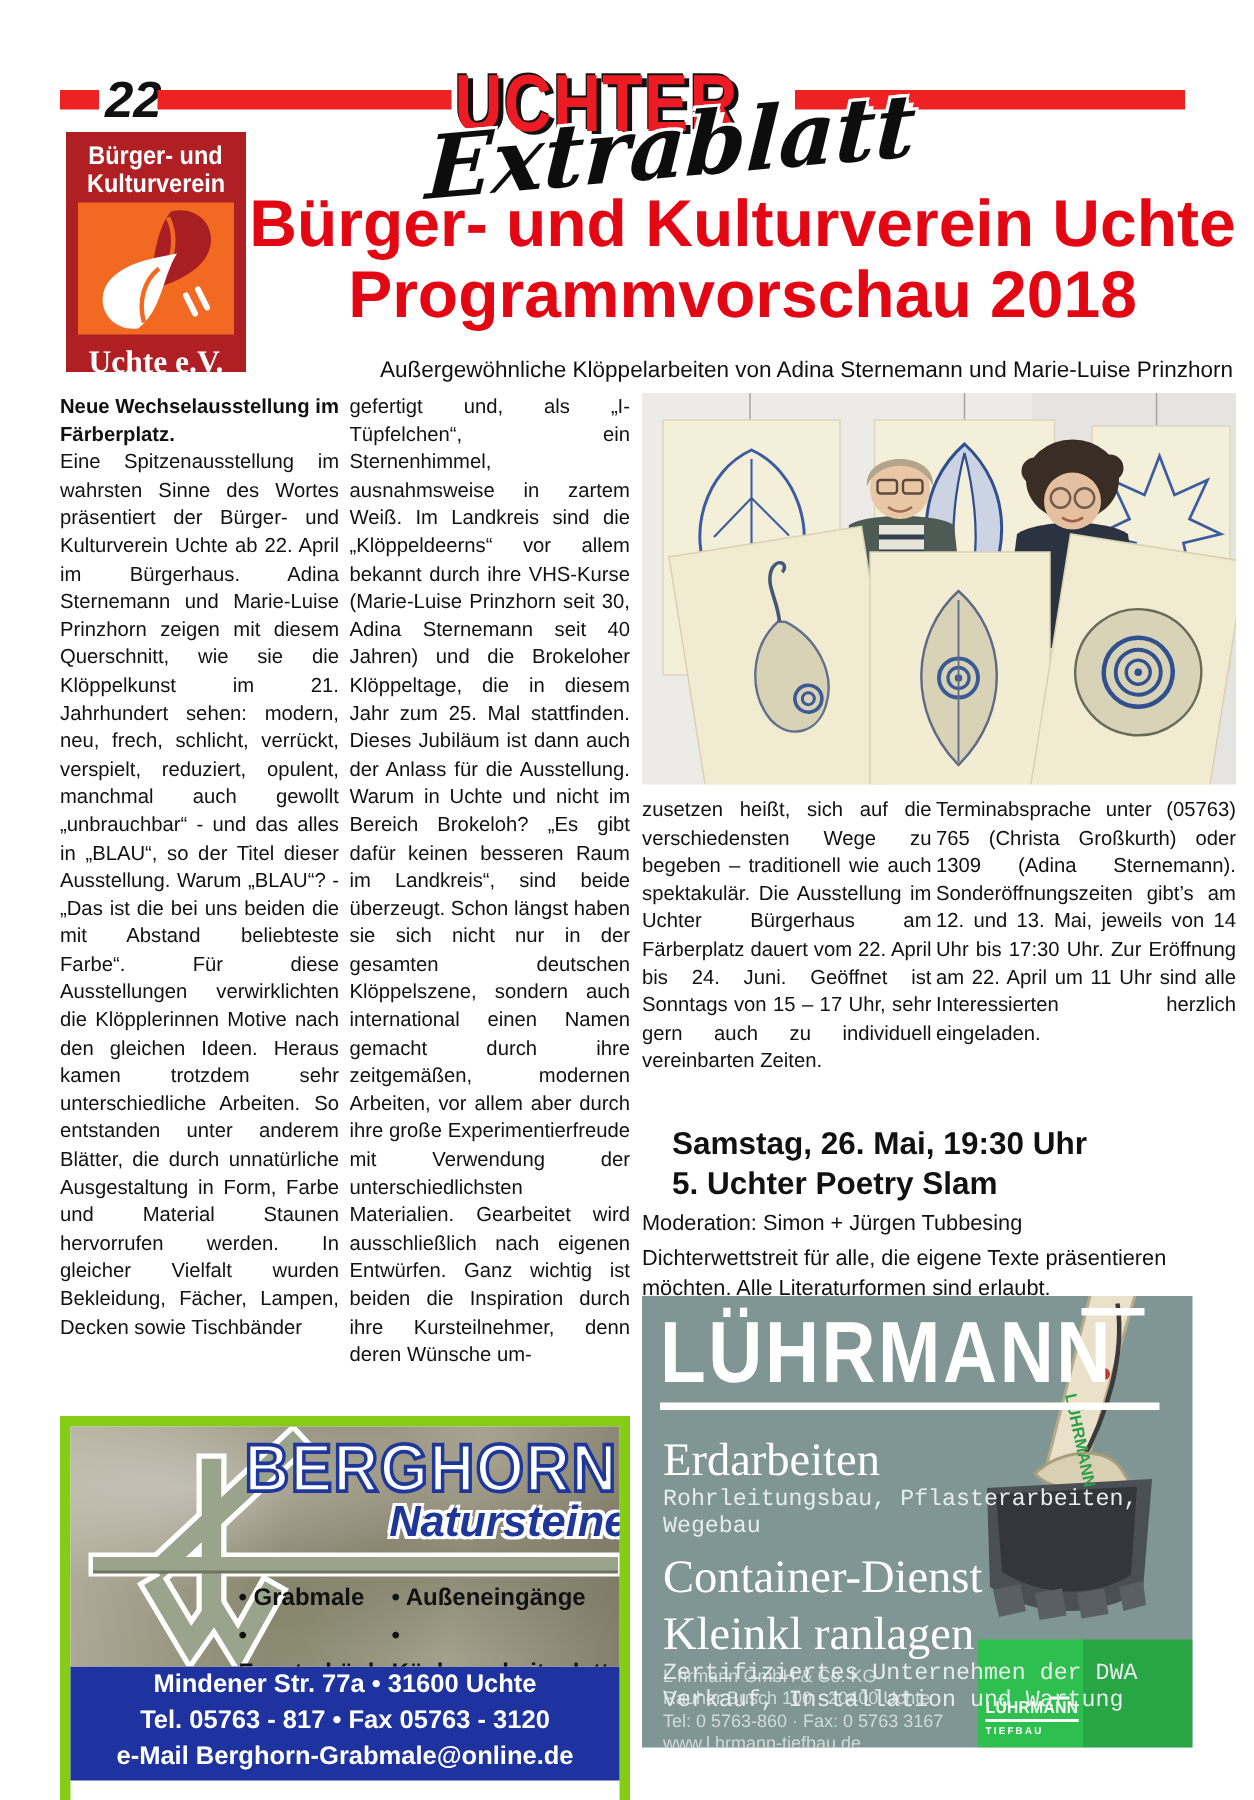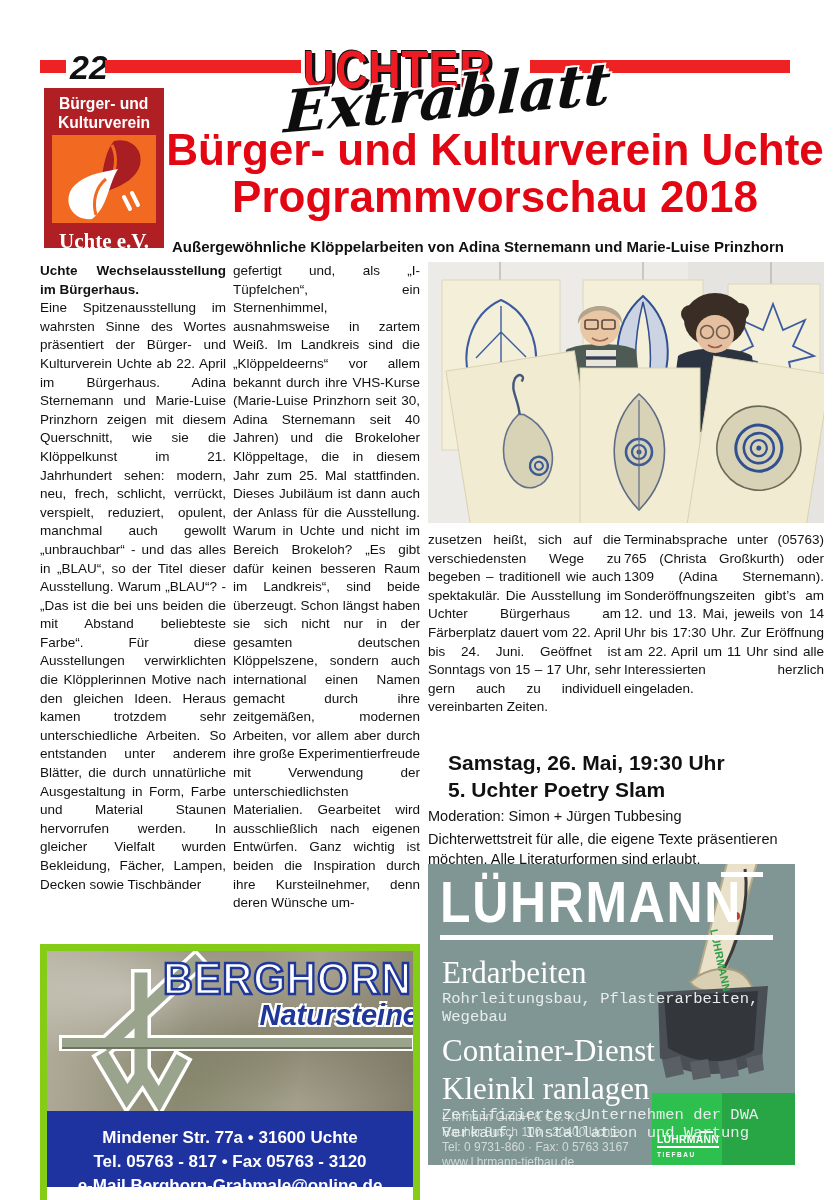--- a/index.html
+++ b/index.html
@@ -21,21 +21,21 @@
   .club-logo .l1,.club-logo .l2{color:#fff;font-weight:bold;font-size:17px;line-height:19px;
         transform:scaleX(.92);white-space:nowrap;}
   .club-logo .l1{margin-top:6px;}
   .club-orange{width:104px;height:88px;background:#f26a21;margin-top:3px;}
   .club-footer{color:#fff;font-family:"Liberation Serif",serif;font-weight:bold;font-size:21px;margin-top:6px;}
   
   .heading{position:absolute;left:165px;top:126px;width:660px;text-align:center;color:#e30613;
         font-weight:bold;font-size:44px;line-height:47px;}
   .ev1-head{position:absolute;left:172px;top:212px;width:650px;display:flex;gap:28px;
         font-size:21px;font-weight:bold;color:#111;white-space:nowrap;}
-  .ev1-sub{position:absolute;left:172px;top:238px;width:650px;font-size:15px;font-weight:bold;color:#111;}
+  .ev1-sub{position:absolute;left:172px;top:238px;width:650px;font-size:15px;font-weight:normal;color:#111;text-align:right;}
   
   .bodycol{position:absolute;font-size:13.5px;line-height:18.6px;text-align:justify;
         hyphens:auto;-webkit-hyphens:auto;color:#111;}
   .lead{font-weight:bold;}
   #col1{left:40px;top:262px;width:186px;height:682px;overflow:hidden;}
   #col2{left:233px;top:262px;width:187px;height:682px;overflow:hidden;}
   #col3{left:428px;top:531px;width:193px;height:218px;overflow:hidden;}
   #col4{left:624px;top:531px;width:200px;height:218px;overflow:hidden;}
   
   .photo{position:absolute;left:428px;top:262px;width:396px;height:261px;overflow:hidden;background:#ecebe8;}
@@ -52,21 +52,21 @@
       linear-gradient(100deg,#b3ae9c,#928e7a 40%,#a8a390 70%,#847f6c);}
   .bh-brand{position:absolute;left:116px;top:2px;font-size:45px;font-weight:bold;color:#fff;
       letter-spacing:1px;-webkit-text-stroke:2.5px #1e3799;white-space:nowrap;transform:scaleX(.92);transform-origin:left top;}
   .bh-sub{position:absolute;left:150px;top:48px;width:222px;text-align:right;font-size:29px;font-weight:bold;
       font-style:italic;color:#1e3799;white-space:nowrap;
       text-shadow:2px 2px 0 #fff,-2px -2px 0 #fff,2px -2px 0 #fff,-2px 2px 0 #fff;}
   .bh-bullets{position:absolute;left:112px;top:102px;display:grid;grid-template-columns:100px auto;
       column-gap:2px;font-size:16px;font-weight:bold;color:#111;line-height:25px;}
   .bh-bullets span::before{content:"• ";}
   .bh-blue{width:100%;height:76px;background:#1e32a0;color:#fff;font-weight:bold;font-size:17px;
-      line-height:24px;text-align:center;padding-top:15px;box-sizing:border-box;}
+      line-height:24px;text-align:center;padding-top:0;box-sizing:border-box;}
   .anchor-svg{position:absolute;left:0;top:0;}
   
   .luehrmann{position:absolute;left:428px;top:864px;width:367px;height:301px;background:#7f9694;overflow:hidden;}
   .lm-logo{position:relative;padding:8px 0 0 12px;width:340px;}
   .lm-word{font-size:58px;font-weight:bold;color:#fff;letter-spacing:2px;white-space:nowrap;
       transform:scaleX(.86);transform-origin:left top;line-height:60px;}
   .lm-underline{width:333px;height:5px;background:#fff;margin-top:3px;}
   .lm-overline{position:absolute;top:8px;left:293px;width:42px;height:5px;background:#fff;}
   .lm-txt{position:relative;z-index:1;padding-left:14px;color:#fff;margin-top:16px;}
   .lm-serif{font-family:"Liberation Serif",serif;font-size:31px;line-height:34px;}
@@ -109,21 +109,21 @@
   </div>
 
   <div class="heading">
     <div>Bürger- und Kulturverein Uchte</div>
     <div>Programmvorschau 2018</div>
   </div>
 
   <div class="ev1-sub">Außergewöhnliche Klöppelarbeiten von Adina Sternemann und Marie-Luise Prinzhorn</div>
 
   <div class="bodycol" id="col1">
-    <div class="lead">Uchte Wechselausstellung im Bürgerhaus.</div>
+    <div class="lead">Neue Wechselausstellung im Färberplatz.</div>
     <span>Eine Spitzenausstellung im wahrsten Sinne des Wortes präsentiert der Bürger- und Kulturverein Uchte ab 22. April im Bürgerhaus. Adina Sternemann und Marie-Luise Prinzhorn zeigen mit diesem Querschnitt, wie sie die Klöppelkunst im 21. Jahrhundert sehen: modern, neu, frech, schlicht, verrückt, verspielt, reduziert, opulent, manchmal auch gewollt „unbrauchbar“ - und das alles in „BLAU“, so der Titel dieser Ausstellung. Warum „BLAU“? - „Das ist die bei uns beiden die mit Abstand beliebteste Farbe“. Für diese Ausstellungen verwirklichten die Klöpplerinnen Motive nach den gleichen Ideen. Heraus kamen trotzdem sehr unterschiedliche Arbeiten. So entstanden unter anderem Blätter, die durch unnatürliche Ausgestaltung in Form, Farbe und Material Staunen hervorrufen werden. In gleicher Vielfalt wurden Bekleidung, Fächer, Lampen, Decken sowie Tischbänder</span>
   </div>
   <div class="bodycol" id="col2">
     <span>gefertigt und, als „I-Tüpfelchen“, ein Sternenhimmel, ausnahmsweise in zartem Weiß. Im Landkreis sind die „Klöppeldeerns“ vor allem bekannt durch ihre VHS-Kurse (Marie-Luise Prinzhorn seit 30, Adina Sternemann seit 40 Jahren) und die Brokeloher Klöppeltage, die in diesem Jahr zum 25. Mal stattfinden. Dieses Jubiläum ist dann auch der Anlass für die Ausstellung. Warum in Uchte und nicht im Bereich Brokeloh? „Es gibt dafür keinen besseren Raum im Landkreis“, sind beide überzeugt. Schon längst haben sie sich nicht nur in der gesamten deutschen Klöppelszene, sondern auch international einen Namen gemacht durch ihre zeitgemäßen, modernen Arbeiten, vor allem aber durch ihre große Experimentierfreude mit Verwendung der unterschiedlichsten Materialien. Gearbeitet wird ausschließlich nach eigenen Entwürfen. Ganz wichtig ist beiden die Inspiration durch ihre Kursteilnehmer, denn deren Wünsche um-</span>
   </div>
   <div class="bodycol" id="col3">
     <span>zusetzen heißt, sich auf die verschiedensten Wege zu begeben – traditionell wie auch spektakulär. Die Ausstellung im Uchter Bürgerhaus am Färberplatz dauert vom 22. April bis 24. Juni. Geöffnet ist Sonntags von 15 – 17 Uhr, sehr gern auch zu individuell vereinbarten Zeiten.</span>
   </div>
   <div class="bodycol" id="col4">
     <span>Terminabsprache unter (05763) 765 (Christa Großkurth) oder 1309 (Adina Sternemann). Sonderöffnungszeiten gibt’s am 12. und 13. Mai, jeweils von 14 Uhr bis 17:30 Uhr. Zur Eröffnung am 22. April um 11 Uhr sind alle Interessierten herzlich eingeladen.</span>
@@ -216,20 +216,27 @@
         <g stroke="#9aa38c" stroke-width="13" fill="none" stroke-linecap="square">
           <path d="M148,12 L62,92"></path>
             <path d="M94,28 L94,118"></path>
           <path d="M58,108 L80,145 L96,122 L112,148 L132,112"></path>
         </g>
         <rect x="15" y="87" width="350" height="10" fill="#9aa38c"></rect>
         <line x1="15" y1="97" x2="365" y2="97" stroke="#6e745e" stroke-width="2"></line>
       </svg>
       <div class="bh-brand">BERGHORN</div>
       <div class="bh-sub">Natursteine</div>
+      <div class="bh-bullets">
+        <span>Grabmale</span>
+        <span>Außeneingänge</span>
+        <span>Fensterbänke</span>
+        <span>Küchenarbeitsplatten</span>
+
+      </div>
     </div>
     <div class="bh-blue">
       <div>Mindener Str. 77a • 31600 Uchte</div>
       <div>Tel. 05763 - 817 • Fax 05763 - 3120</div>
       <div>e-Mail Berghorn-Grabmale@online.de</div>
     </div>
   </div>
 
   <div class="luehrmann">
     <svg class="excavator" width="145" height="240" viewBox="0 0 145 240">
@@ -256,21 +263,21 @@
       <div class="lm-serif" style="margin-top:14px;">Erdarbeiten</div>
       <div class="lm-small">Rohrleitungsbau, Pflasterarbeiten, Wegebau</div>
       <div class="lm-serif" style="margin-top:8px;">Container-Dienst</div>
       <div class="lm-serif" style="margin-top:4px;">Kleinkl ranlagen</div>
       <div class="lm-small">Zertifiziertes Unternehmen der DWA</div>
       <div class="lm-small">Verkauf, Installation und Wartung</div>
     </div>
     <div class="lm-contact">
       <div>L hrmann GmbH &amp; Co. KG</div>
       <div>Rauher Busch 100 · 20400 Uchte</div>
-      <div>Tel: 0 9731-860 · Fax: 0 5763 3167</div>
+      <div>Tel: 0 5763-860 · Fax: 0 5763 3167</div>
       <div>www.l hrmann-tiefbau.de</div>
     </div>
     <div class="lm-green">
       <div class="g1">
         <div class="mini-over"></div>
         <div class="mini-word">LÜHRMANN</div>
         <div class="mini-sub">TIEFBAU</div>
       </div>
       <div class="g2"></div>
     </div>

